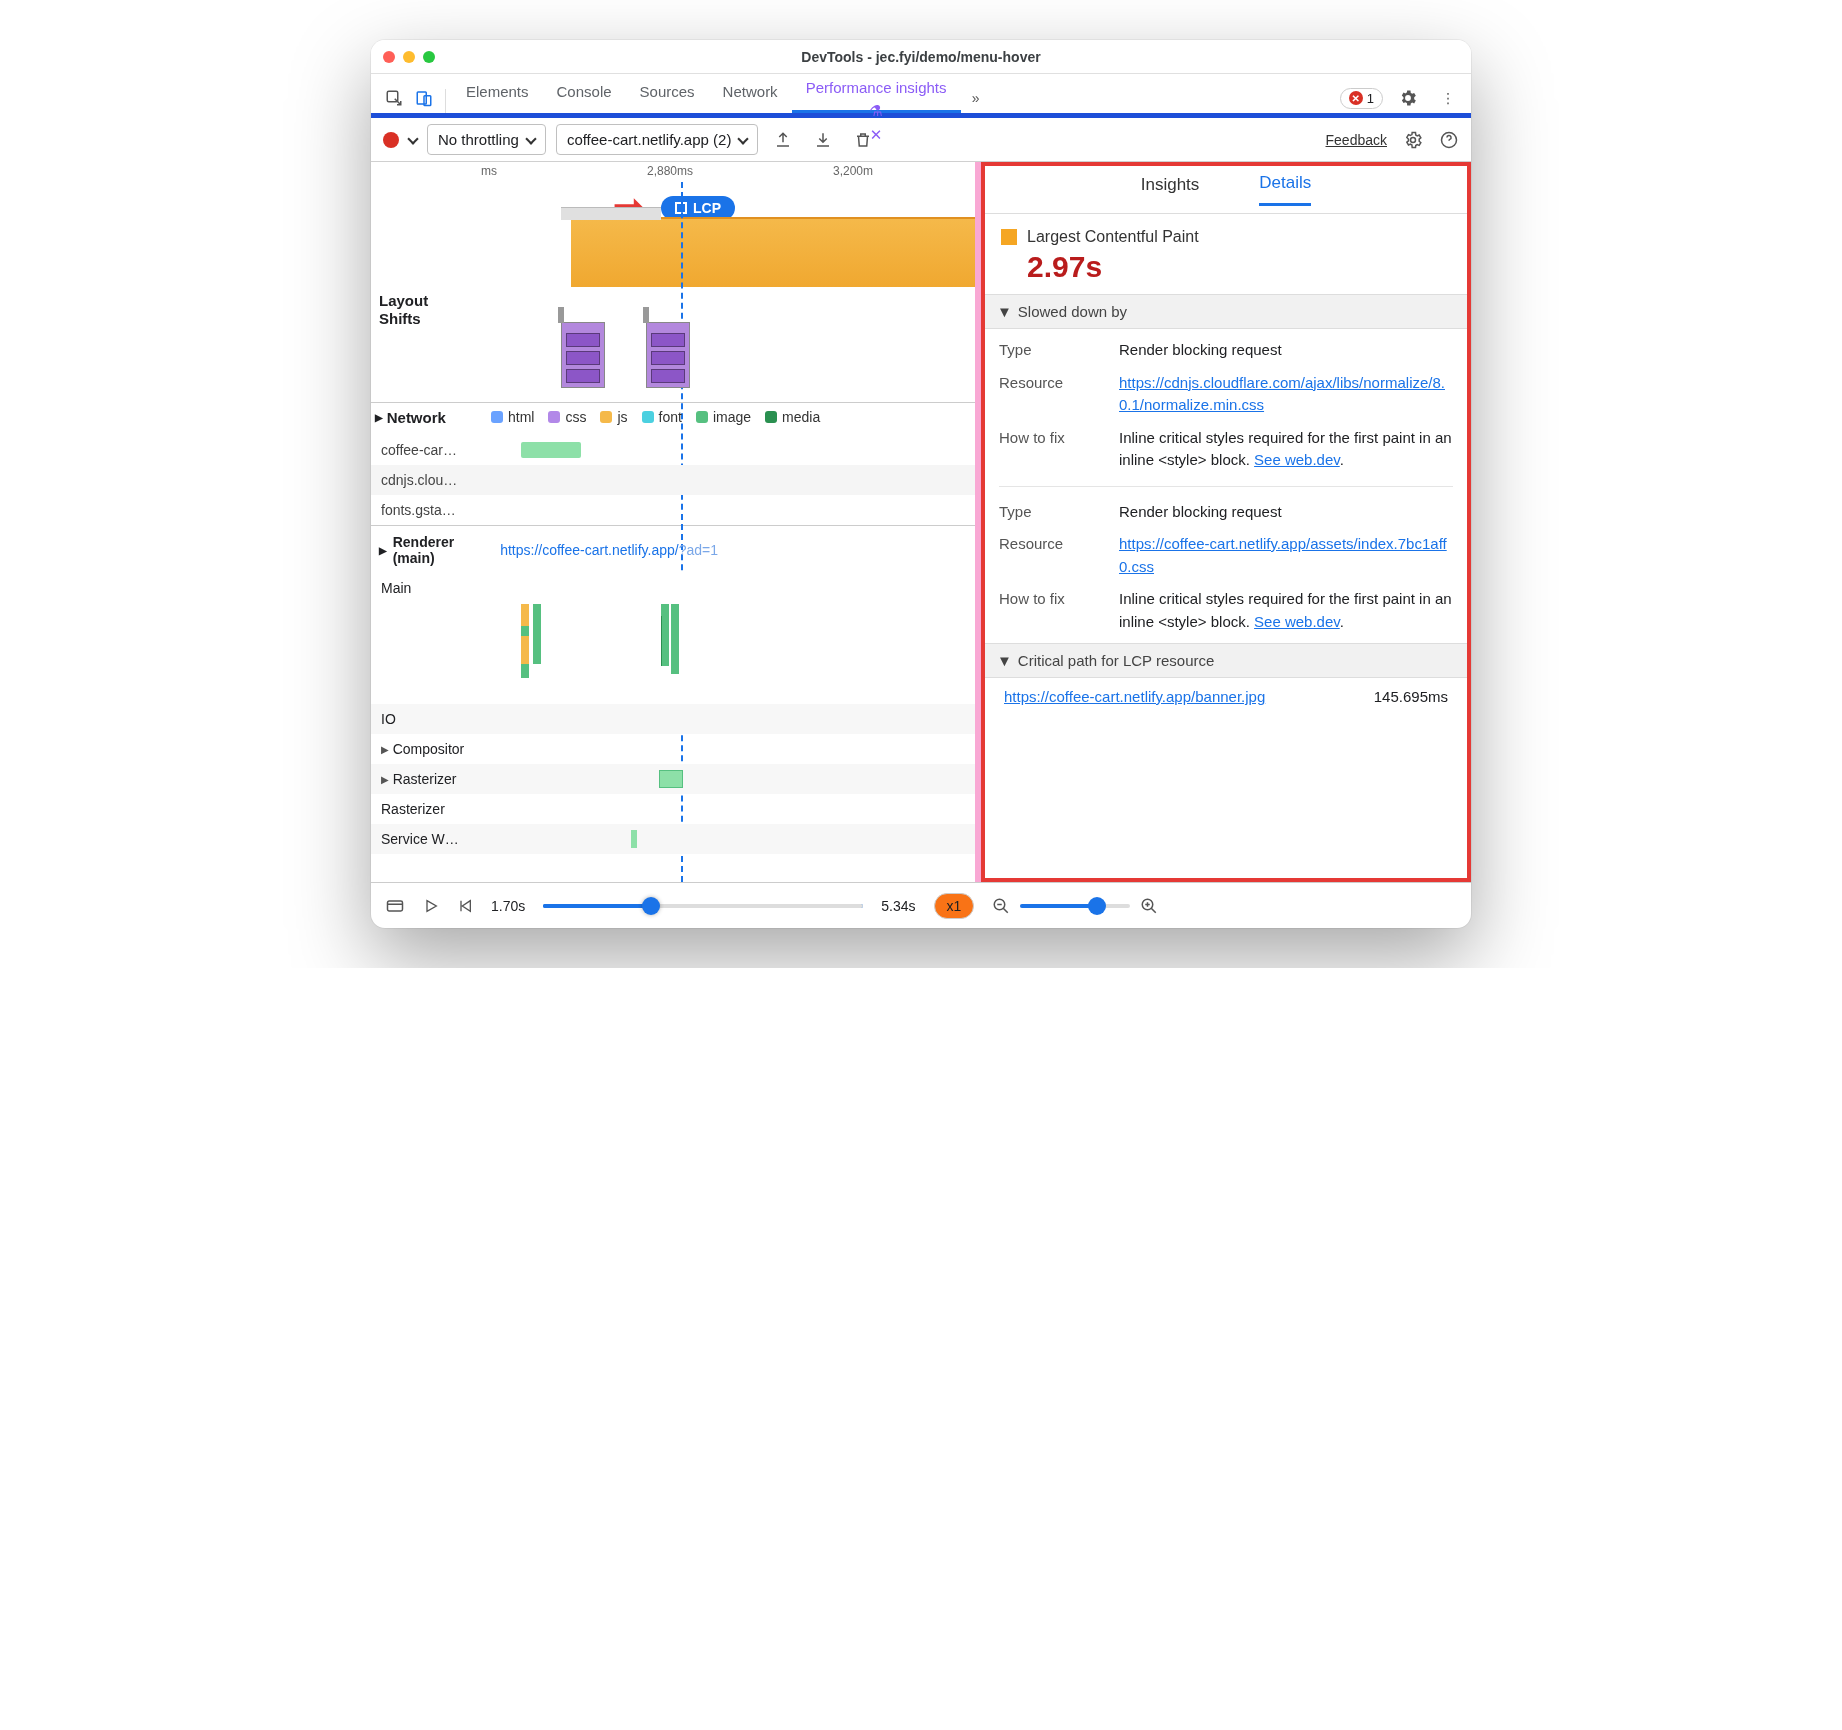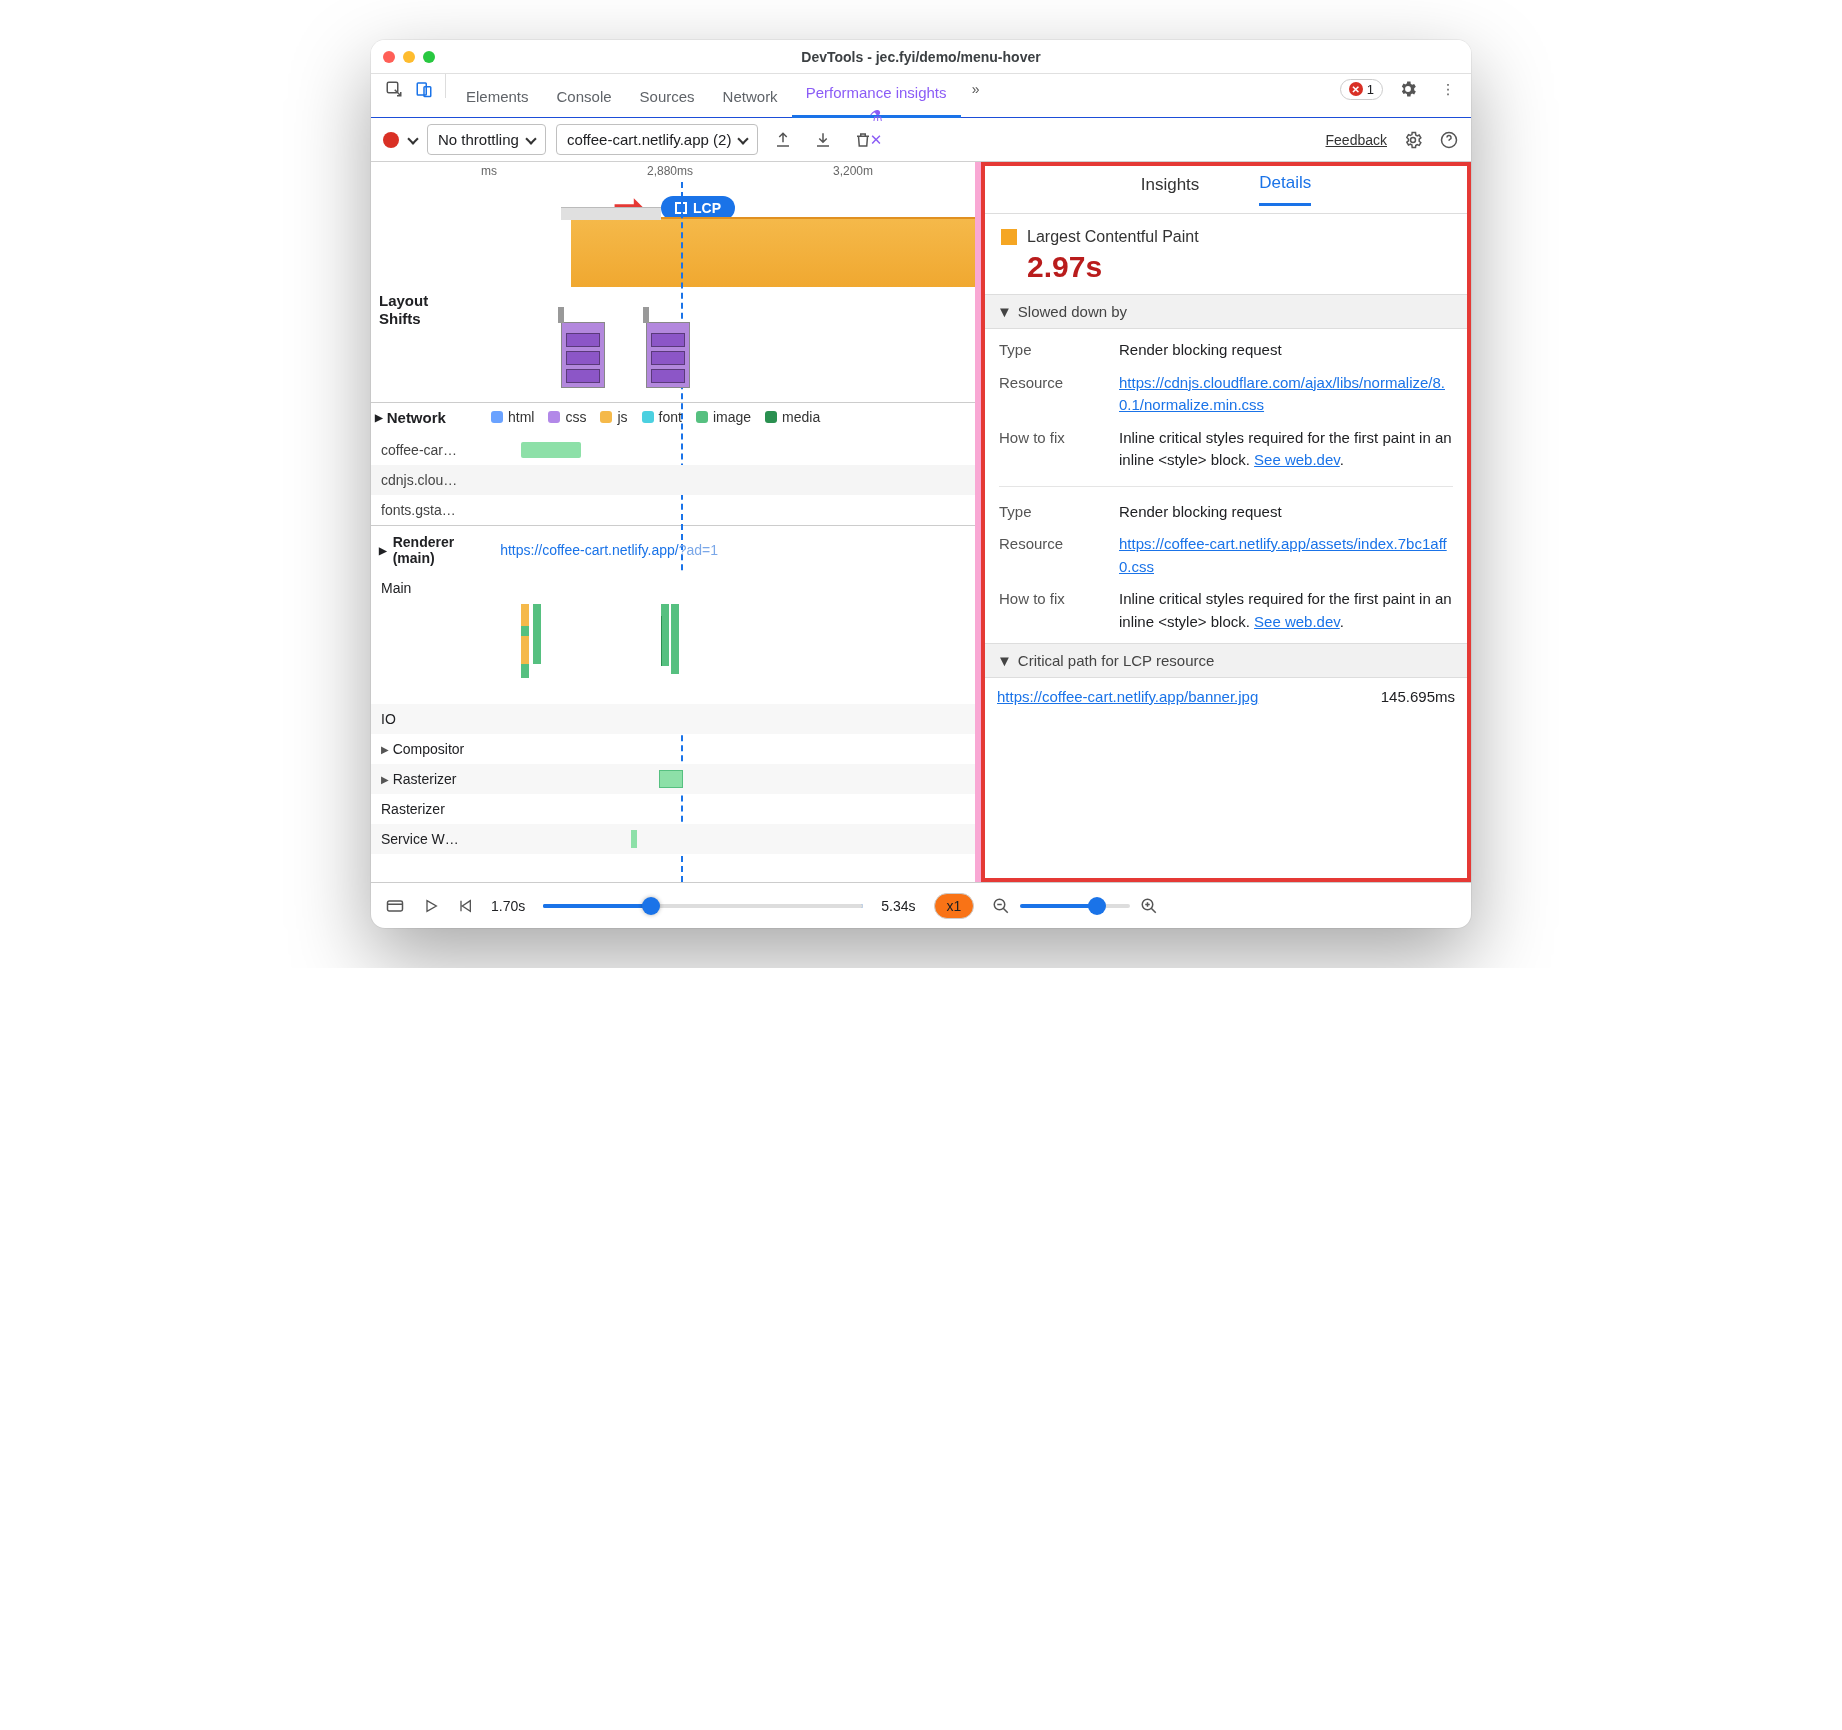--- a/index.html
+++ b/index.html
@@ -32,22 +32,22 @@
 .traffic { display: flex; gap: 8px; }
 .dot { width: 12px; height: 12px; border-radius: 50%; }
 .dot.red { background: #ff5f57; }
 .dot.yellow { background: #febc2e; }
 .dot.green { background: #28c840; }
 .title-text { position: absolute; left: 0; right: 0; text-align: center; font-weight: 600; color: #3c4043; font-size: 14px; }
 
 .tabbar {
   height: 44px;
   display: flex;
-  align-items: flex-start;
-  border-bottom: 1px solid #1d4ed8;
+  align-items: flex-end;
+  border-bottom: 5px solid #1d4ed8;
   padding: 0 8px;
   position: relative;
 }
 .tab-icon-btn {
   width: 30px; height: 30px; display: flex; align-items: center; justify-content: center;
   color: #555;
 }
 .tab-icon-btn.blue { color: #1a73e8; }
 .tabbar .spacer-v { width: 1px; height: 24px; background: #ddd; margin: 0 6px; }
 .panel-tab {
@@ -166,21 +166,21 @@
 
 .accordion-hdr {
   background: #f1f1f1; padding: 8px 12px; font-size: 15px; color: #444;
   display: flex; align-items: center; gap: 6px; border-top: 1px solid #ddd; border-bottom: 1px solid #ddd;
 }
 .detail-body { padding: 10px 14px; font-size: 15px; line-height: 1.5; }
 .detail-grid { display: grid; grid-template-columns: 110px 1fr; row-gap: 10px; column-gap: 10px; }
 .detail-grid .k { color: #555; }
 .detail-grid a { color: #1a73e8; text-decoration: underline; word-break: break-all; }
 .sep { border-top: 1px solid #e5e5e5; margin: 14px 0; }
-.crit-row { display: flex; justify-content: space-between; padding: 10px 12px; font-size: 15px; }
+.crit-row { display: flex; justify-content: space-between; padding: 10px 19px; font-size: 15px; }
 .crit-row a { color: #1a73e8; text-decoration: underline; }
 
 .footer {
   height: 46px; border-top: 1px solid #ccc; display: flex; align-items: center; padding: 0 14px; gap: 18px;
 }
 .footer .ico { color: #555; display: flex; }
 .slider-track { flex: 1; height: 4px; background: #1a73e8; border-radius: 2px; position: relative; max-width: 320px; }
 .slider-track .thumb-dot {
   width: 18px; height: 18px; border-radius: 50%; background: #1a73e8; position: absolute; top: -7px;
   box-shadow: 0 0 4px rgba(0,0,0,0.3);

